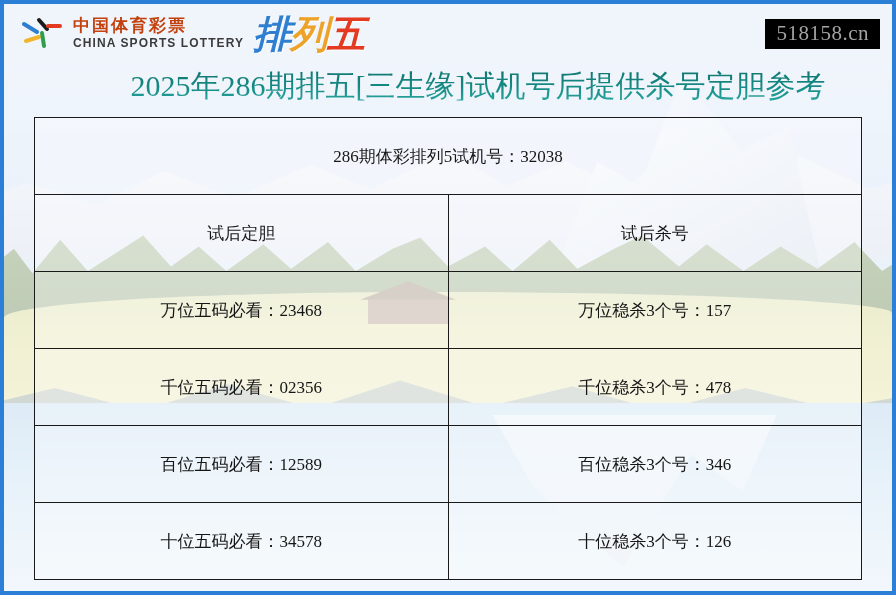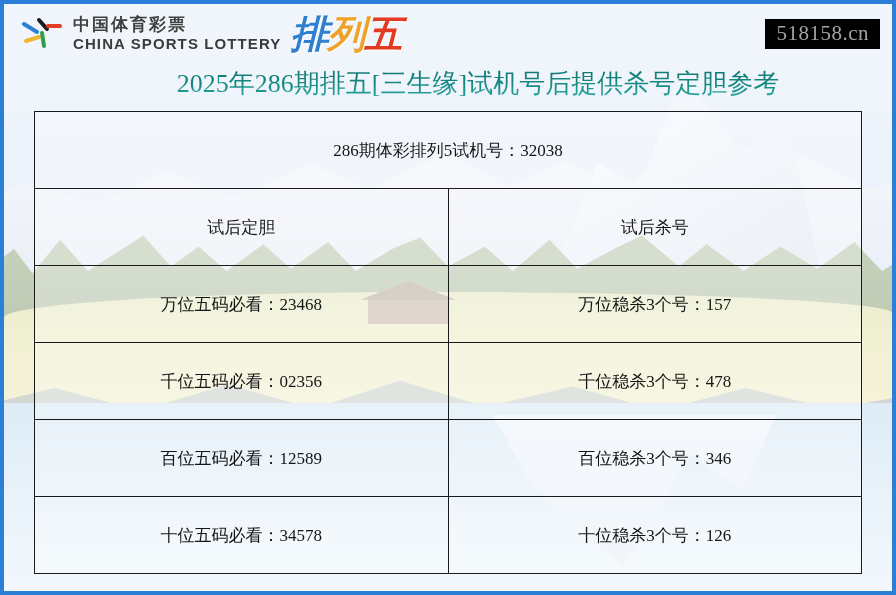--- a/index.html
+++ b/index.html
@@ -97,26 +97,26 @@
     display: flex; align-items: center;
     padding: 0 12px 0 18px;
     box-sizing: border-box;
   }
   .logo-wrap { display:flex; align-items:center; gap:9px; }
 
   .emblem { width: 42px; height: 34px; flex: 0 0 auto; }
 
   .brand-cn {
     font-family: "Liberation Sans", sans-serif;
-    font-size: 17px; font-weight: 700; color: #404040;
+    font-size: 17px; font-weight: 700; color: #c2410c;
     letter-spacing: 2px; line-height: 1.05;
   }
   .brand-en {
     font-family: "Liberation Sans", sans-serif;
-    font-size: 15px; font-weight: 700; color: #3b3b3b;
+    font-size: 12px; font-weight: 700; color: #3b3b3b;
     letter-spacing: 1.1px; line-height: 1.1; margin-top: 2px;
   }
   .pl5 {
     font-family: "Liberation Sans", sans-serif;
     font-size: 38px; font-weight: 700;
     font-style: italic;
     letter-spacing: -1px;
     margin-left: 0;
     line-height: 1;
     text-shadow: 1px 1px 0 rgba(255,255,255,.9);
@@ -136,21 +136,21 @@
     letter-spacing: 0.5px;
     line-height: 1.05;
     white-space: nowrap;
   }
 
   
   #title {
     position: relative; z-index: 3;
     text-align: center;
     font-family: "Liberation Serif", "DejaVu Serif", serif;
-    font-size: 26px;
+    font-size: 30px;
     font-weight: 400;
     letter-spacing: 0px;
     padding: 2px 0 10px 12px;
     background: linear-gradient(#0e6f6a 0%, #168b85 45%, #3fc3bd 100%);
     -webkit-background-clip: text;
     background-clip: text;
     color: transparent;
     margin-left: 48px;
     -webkit-text-fill-color: transparent;
   }

